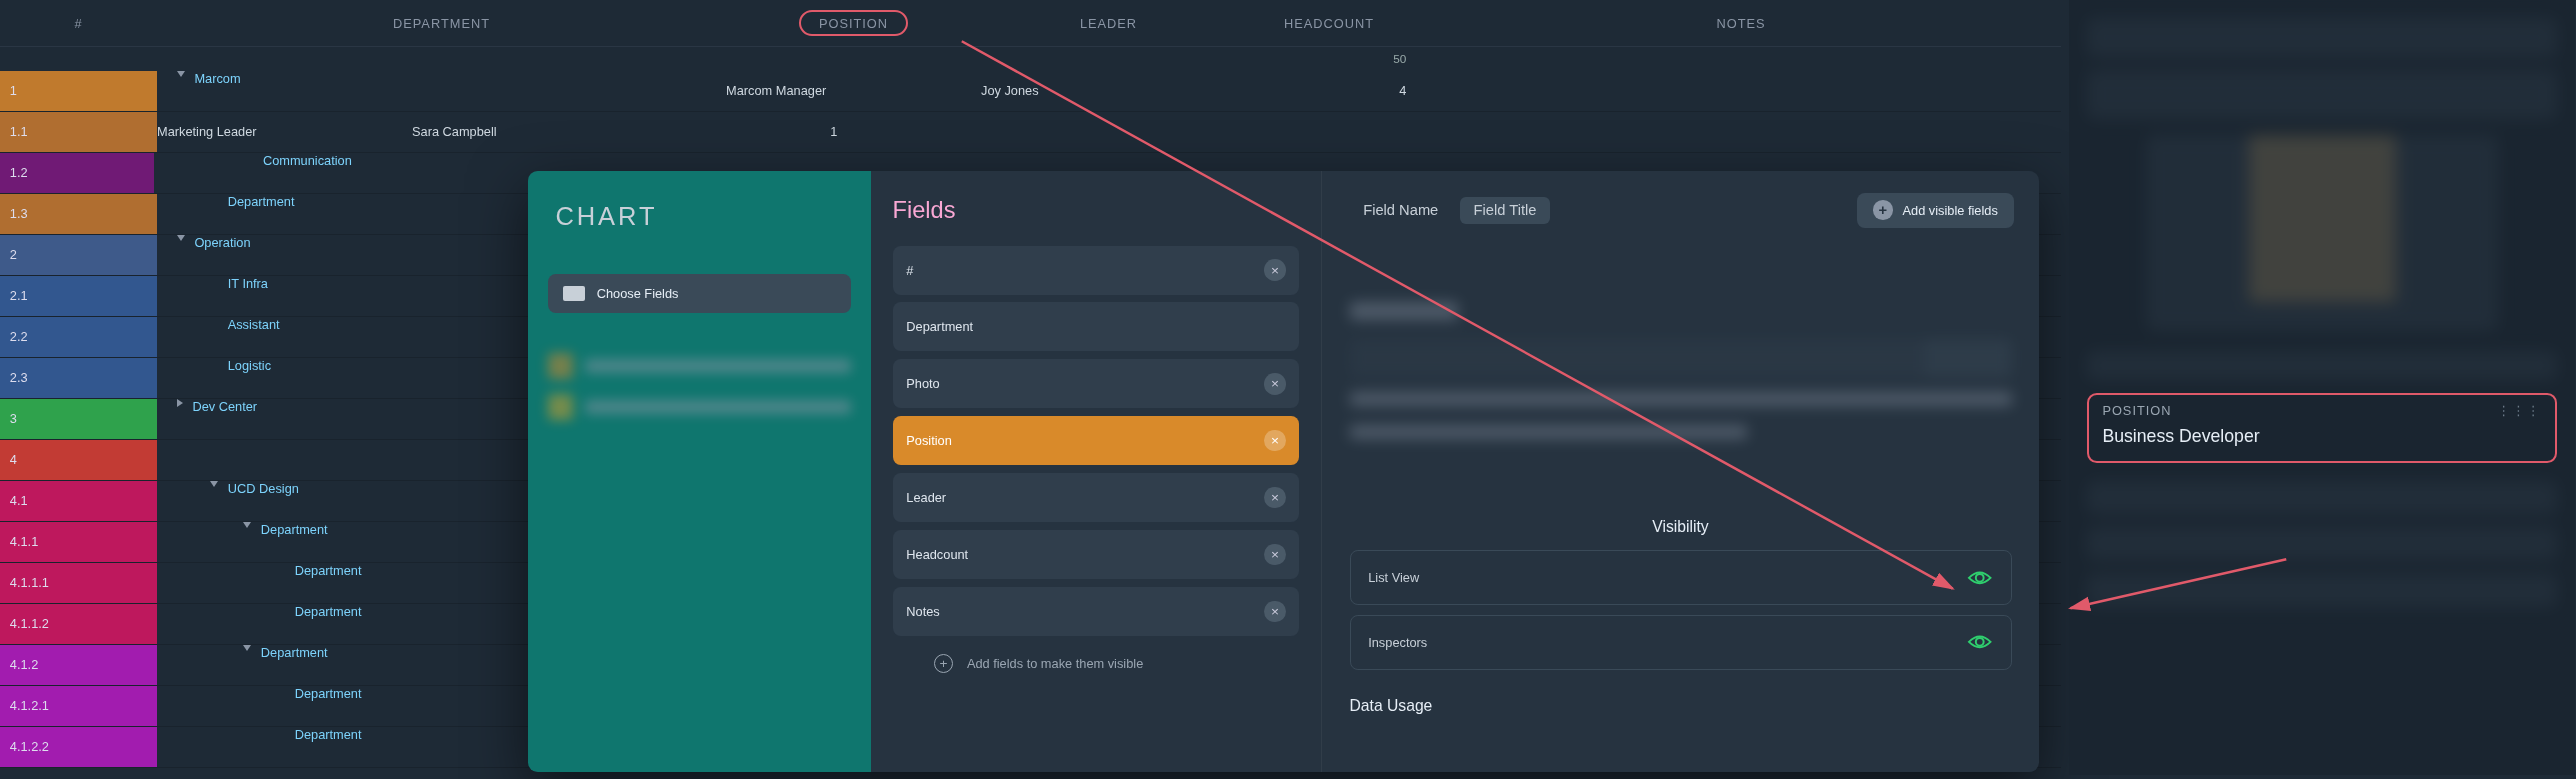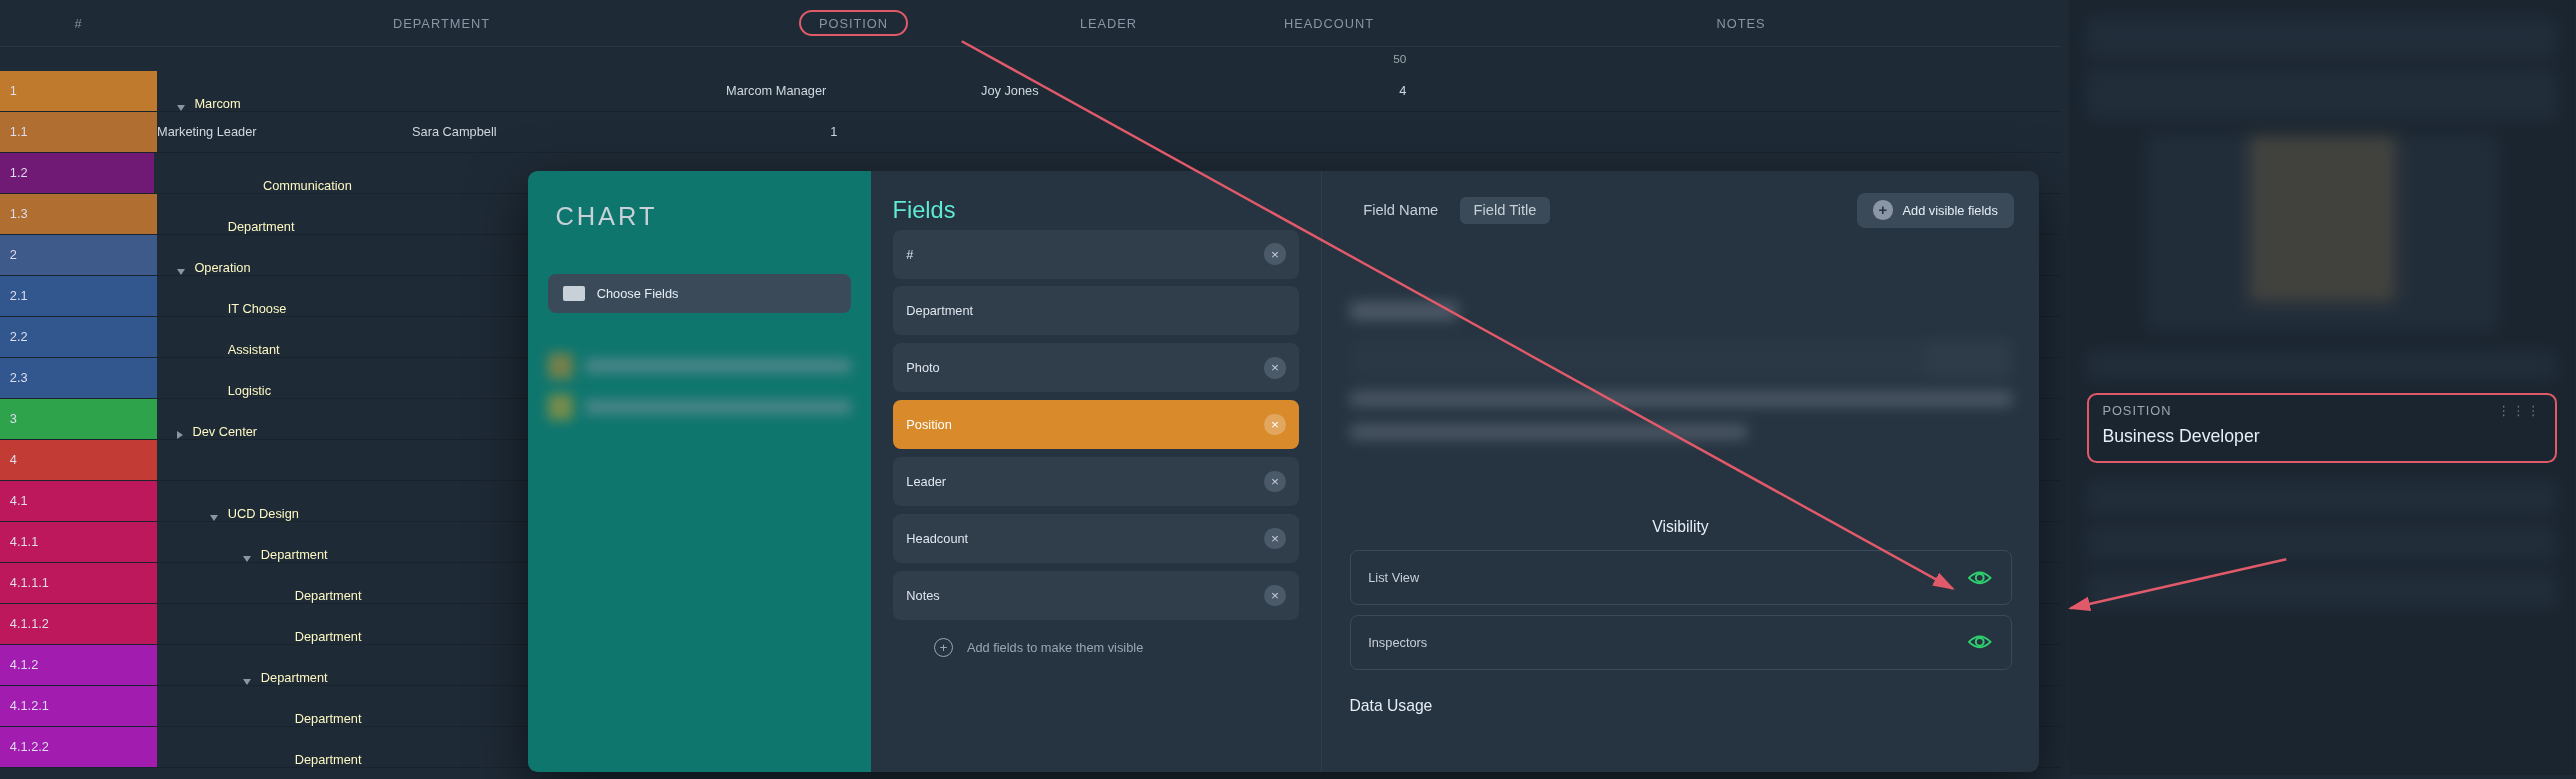--- a/index.html
+++ b/index.html
@@ -64,22 +64,22 @@
     display:flex;
     align-items:center;
     padding-left:9.8px;
     font-size:12.8px;
     color:#dde;
   }
   .deptcell {
     width:569px;
     height:100%;
     display:flex;
-    align-items:flex-end;
-    color:#fef9c3;
+    align-items:flex-start;
+    color:#7dd3fc;
   }
   .tri {
     display:inline-block;
     width:0;height:0;
     border-left:4.9px solid transparent;
     border-right:4.9px solid transparent;
     border-top:6.9px solid #8a95a5;
     margin-right:9.8px;
   }
   .tri.right {
@@ -141,21 +141,21 @@
   .blur-row { height:27.5px; margin:13.7px 0; display:flex; align-items:center;}
   .blur-sq { width:25.5px;height:25.5px;background:#d98a2a;border-radius:3.9px;margin-right:11.8px;}
   .blur-sq.b2{background:#d9a22a;}
   .blur-line { flex:1;height:13.7px;background:#8a95a5;border-radius:3.9px;}
 
   .dialog-mid {
     width:451px;
     padding:25.5px 21.6px;
     border-right:1px solid rgba(255,255,255,.05);
   }
-  .fields-title { font-size:23.6px; color:#5eead4; margin-bottom:6px; }
+  .fields-title { font-size:23.6px; color:#f9a8d4; margin-bottom:22px; }
   .field-item {
     background:#303e4c;
     border-radius:7.9px;
     height:49px;
     margin-bottom:7.9px;
     display:flex; align-items:center;
     padding:0 13.7px;
     color:#dfe6ee;
     justify-content:space-between;
   }
@@ -302,21 +302,21 @@
         </div>
         <div class="poscell"></div>
         <div class="leadcell"></div>
         <div class="headcell"></div>
         <div class="notescell"></div>
       </div>
       <div class="data-row">
         <div class="numcell bg-blue2">2.1</div>
         <div class="deptcell" style="padding-left: 53px;">
           <span style="width: 17.7px; display: inline-block;"></span>
-          <span>IT Choose</span>
+          <span>IT Infra</span>
         </div>
         <div class="poscell"></div>
         <div class="leadcell"></div>
         <div class="headcell"></div>
         <div class="notescell"></div>
       </div>
       <div class="data-row">
         <div class="numcell bg-blue2">2.2</div>
         <div class="deptcell" style="padding-left: 53px;">
           <span style="width: 17.7px; display: inline-block;"></span>

